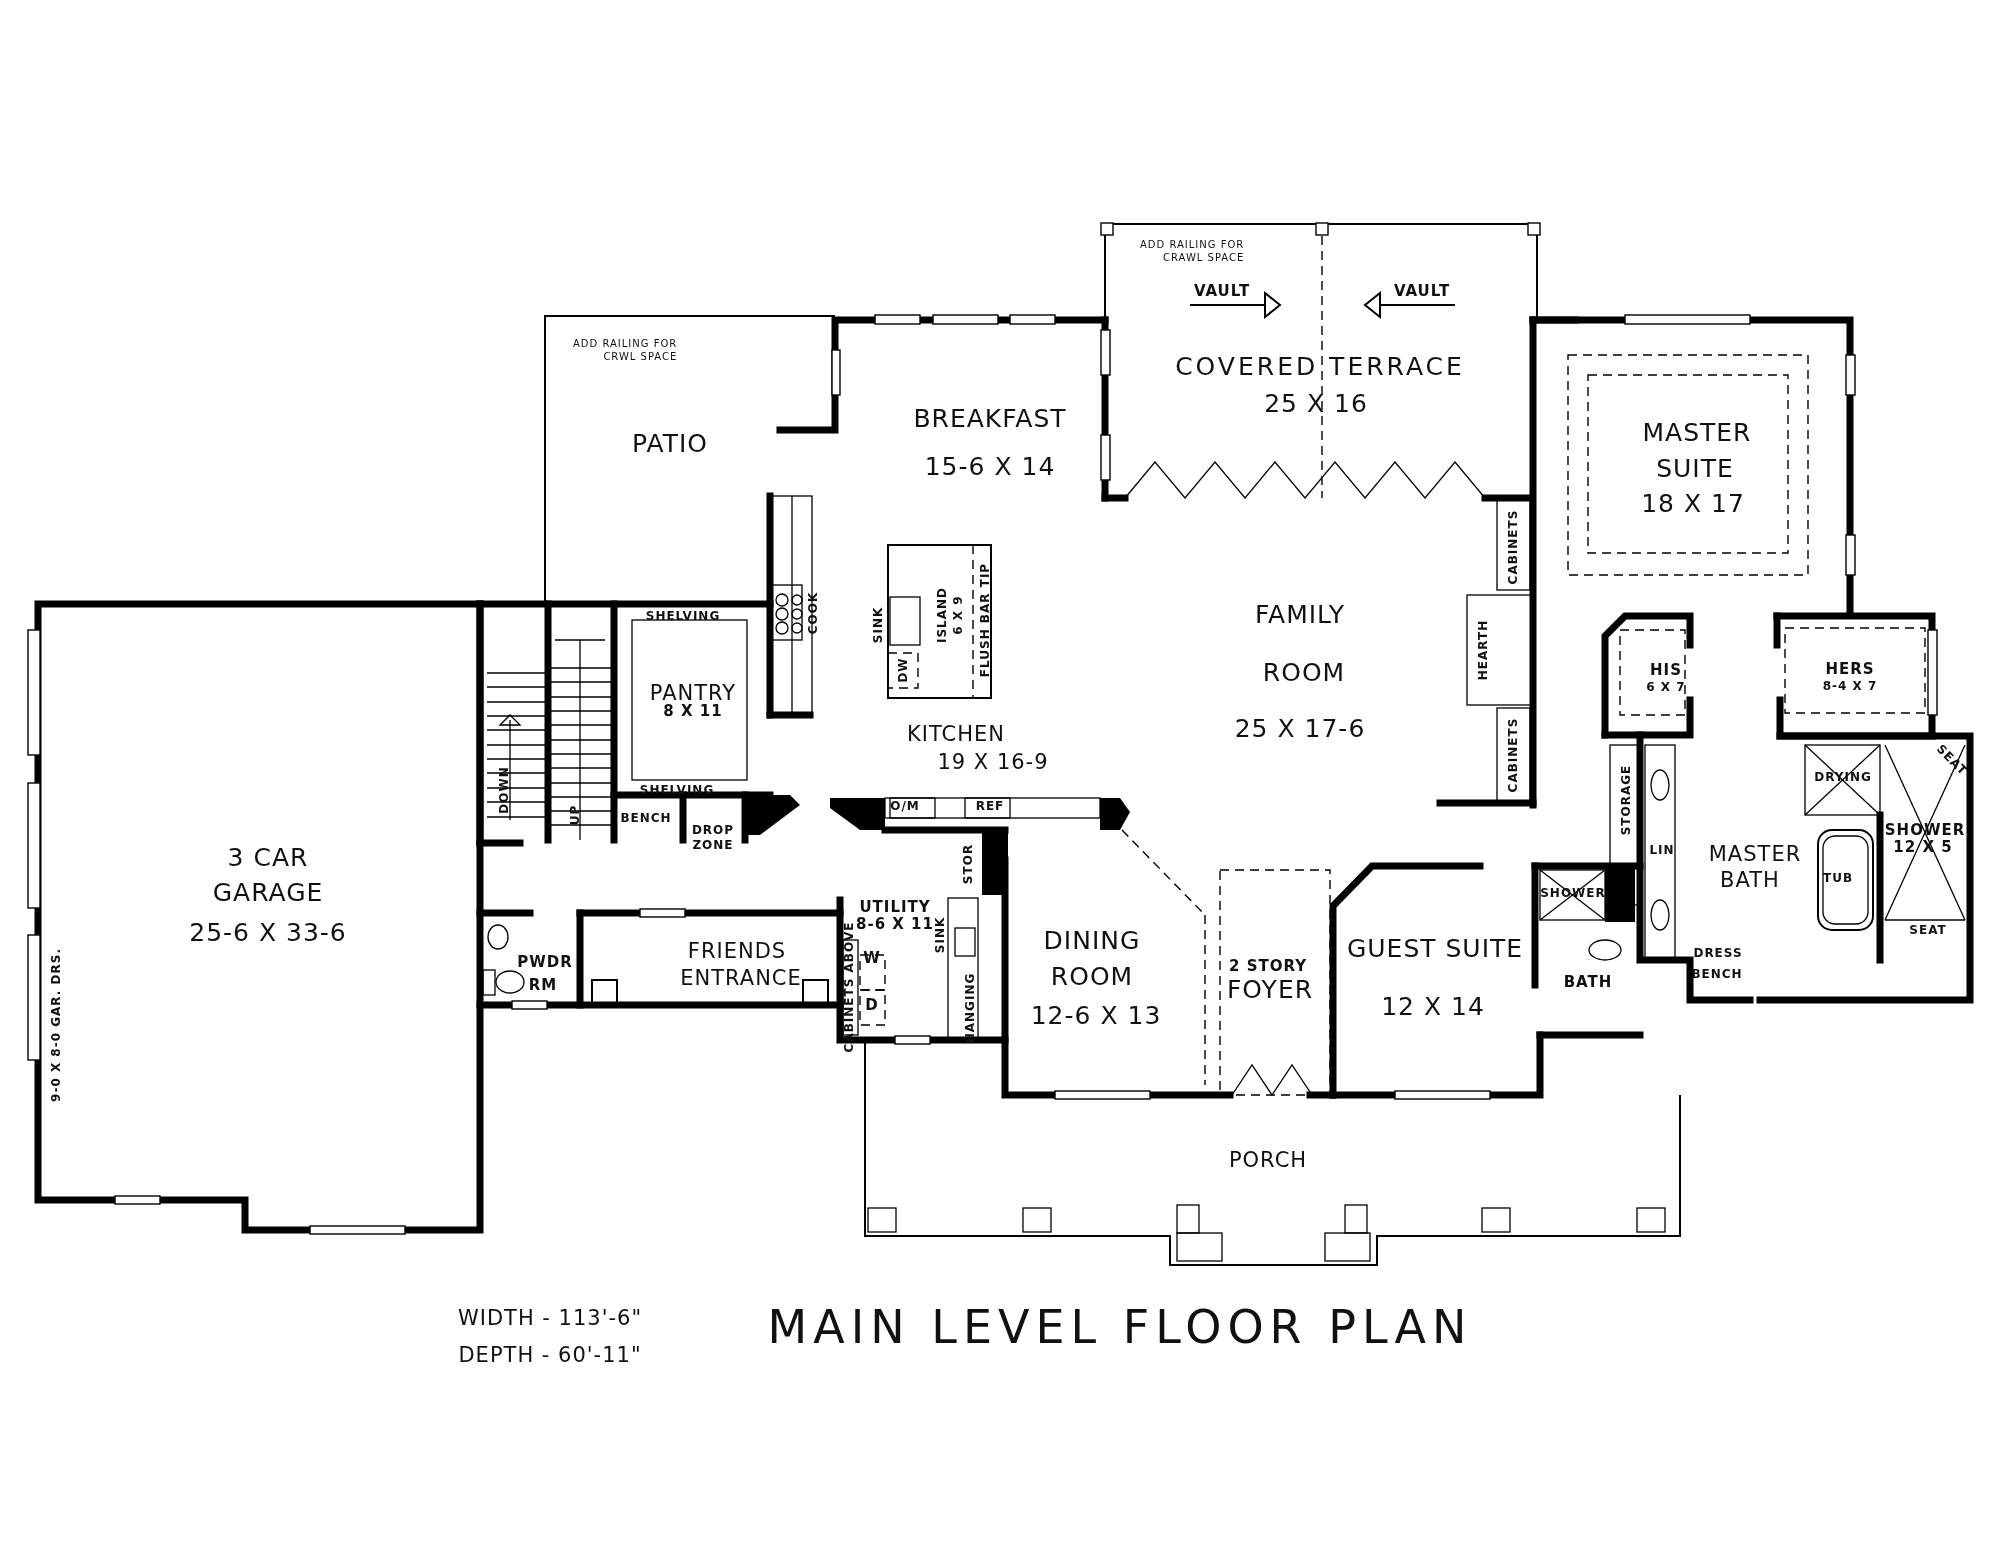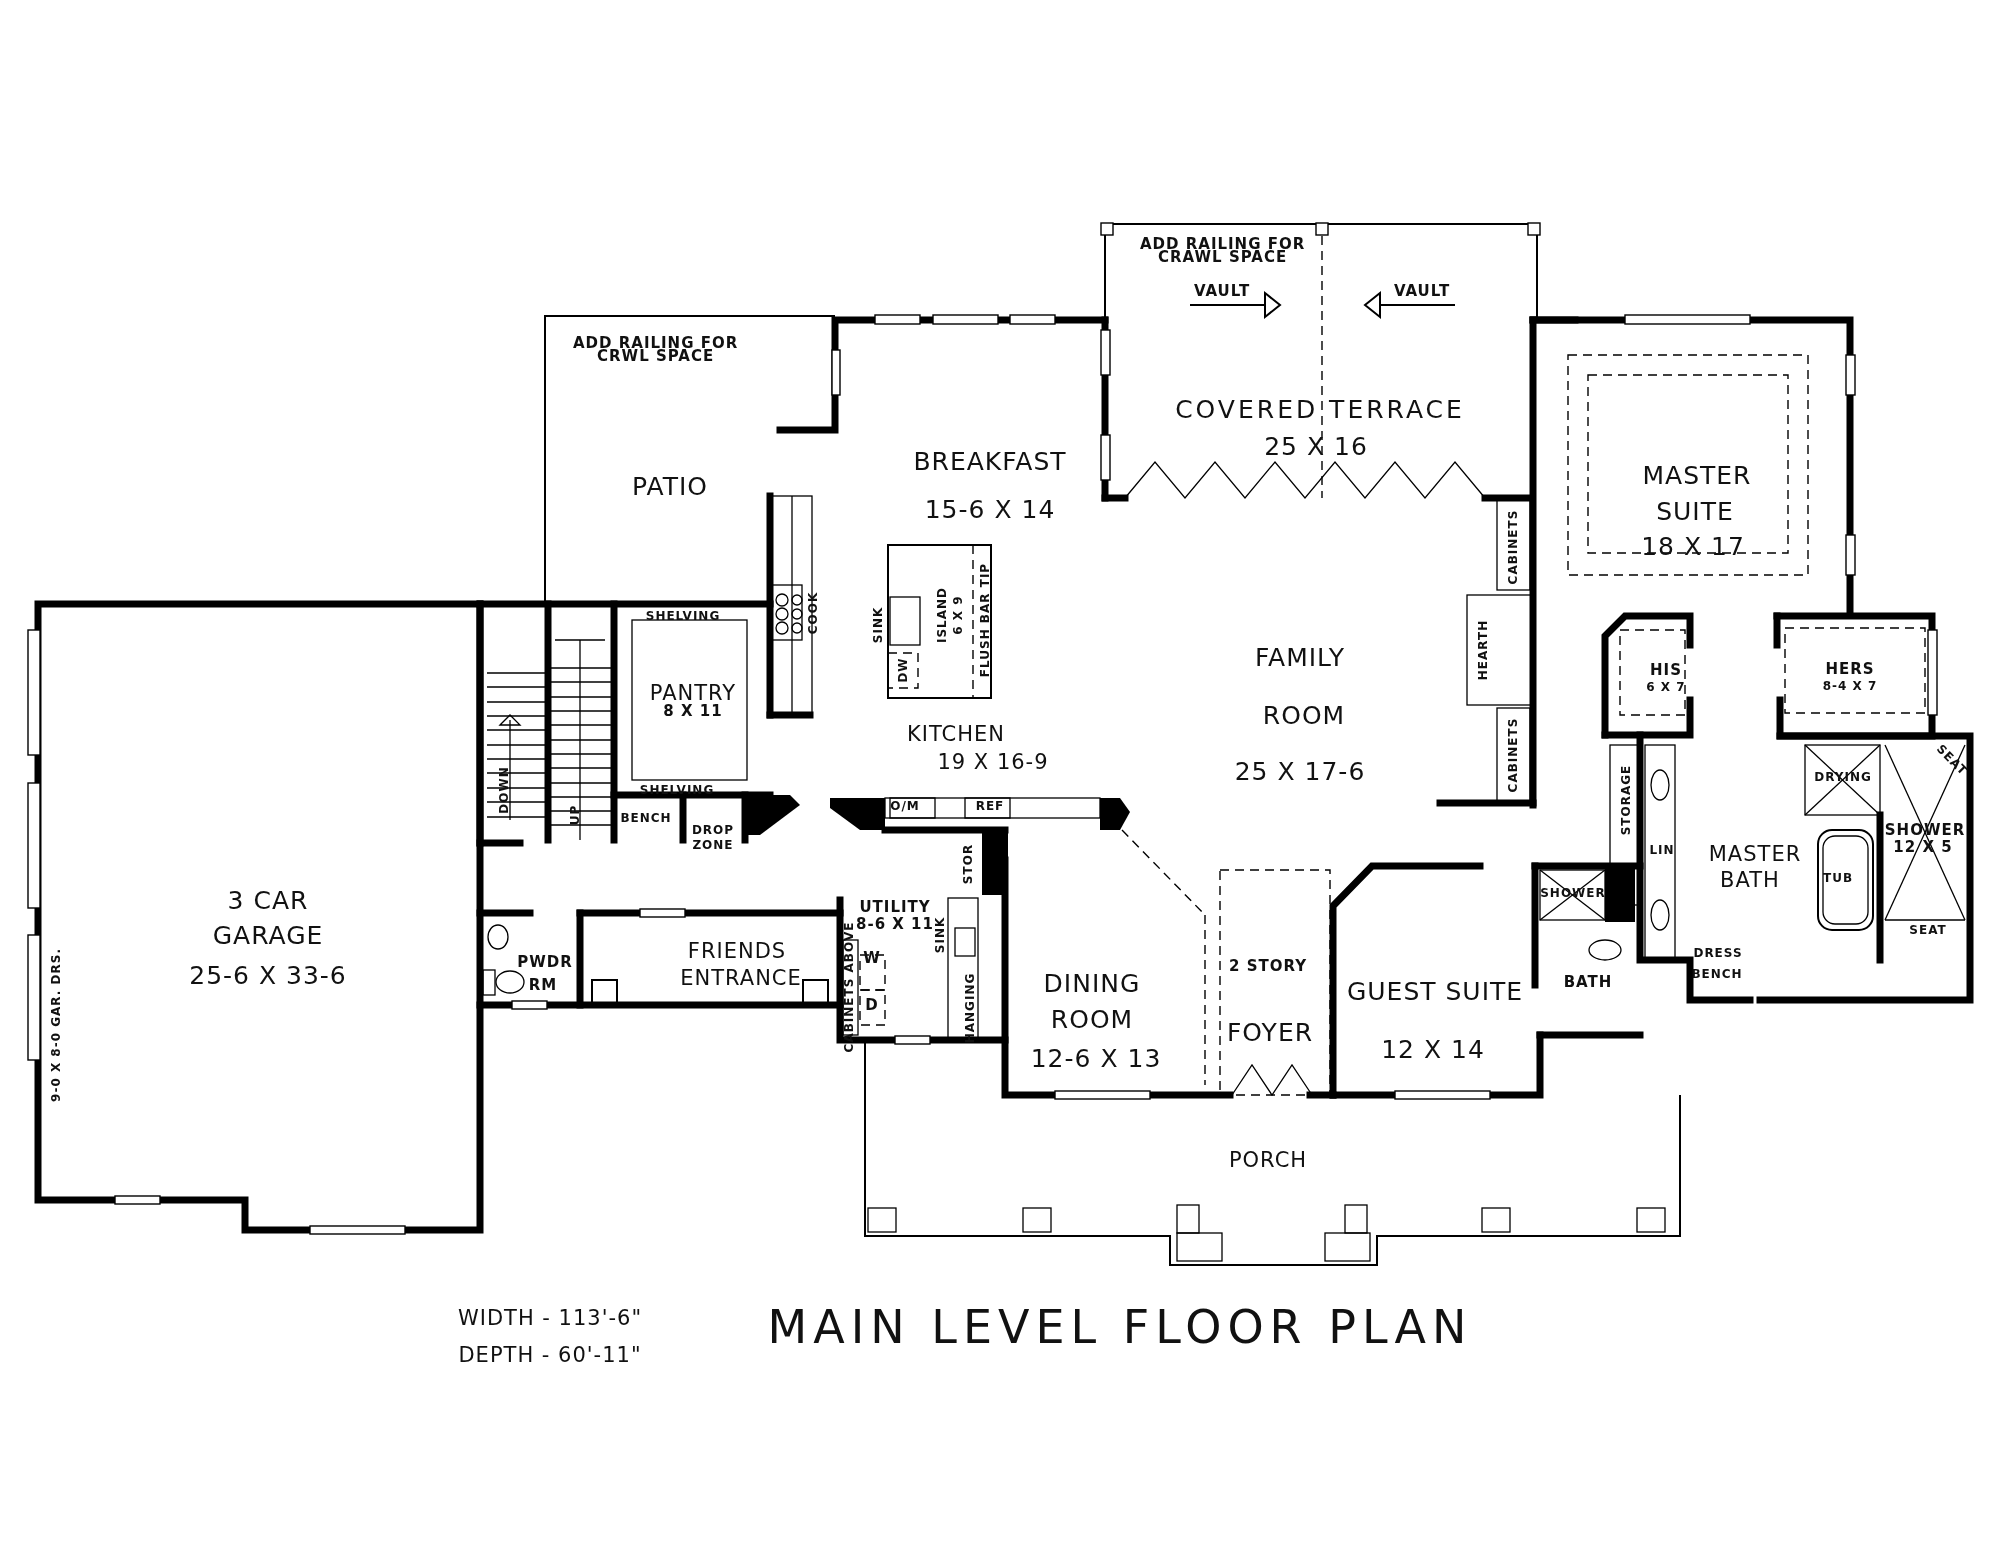--- a/index.html
+++ b/index.html
@@ -5,27 +5,27 @@
   html,body{margin:0;padding:0;background:#ffffff;}
   body{width:2000px;height:1545px;position:relative;overflow:hidden;font-family:"DejaVu Sans",sans-serif;color:#111;}
   #plan{position:absolute;left:0;top:0;width:2000px;height:1545px;}
   .wall{stroke:#000;stroke-width:7;fill:none;stroke-linecap:square;}
   .wall-thin{stroke:#000;stroke-width:2;fill:none;}
   .wall-hair{stroke:#000;stroke-width:1.3;fill:none;}
   .dash{stroke:#000;stroke-width:1.4;fill:none;stroke-dasharray:9 6;}
   .win{fill:#fff;stroke:#000;stroke-width:1.4;}
   .blk{fill:#000;}
   .lbl{position:absolute;white-space:nowrap;text-align:center;transform:translate(-50%,-50%);font-family:"DejaVu Sans",sans-serif;color:#111;letter-spacing:1px;}
-  .big{font-size:25px;margin-top:43px;}
+  .big{font-size:25px;}
   .mid{font-size:21px;}
   .sm{font-size:15px;font-weight:bold;}
   .xs{font-size:12px;font-weight:bold;}
   .rot{transform:translate(-50%,-50%) rotate(-90deg);}
   .title{font-size:46px;letter-spacing:6px;}
-  .note{font-size:15px;font-weight:bold;line-height:13px;text-align:center;transform:none;}
+  .note{font-size:10px;font-weight:normal;line-height:13px;text-align:right;transform:none;}
 </style>
 </head>
 <body>
 
 <svg id="plan" viewBox="0 0 2000 1545" xmlns="http://www.w3.org/2000/svg">
 
   <g>
     <polyline class="wall" points="480,604 38,604 38,1200 245,1200 245,1230 480,1230 480,604"></polyline>
     <rect class="win" x="28" y="630" width="12" height="125"></rect>
     <rect class="win" x="28" y="783" width="12" height="125"></rect>

